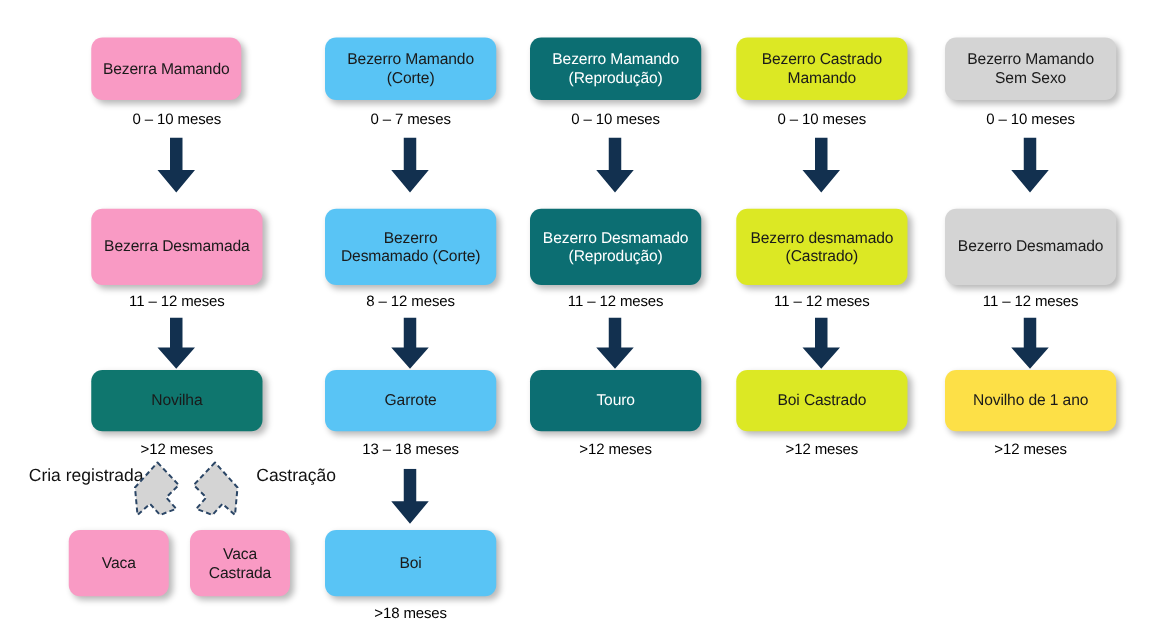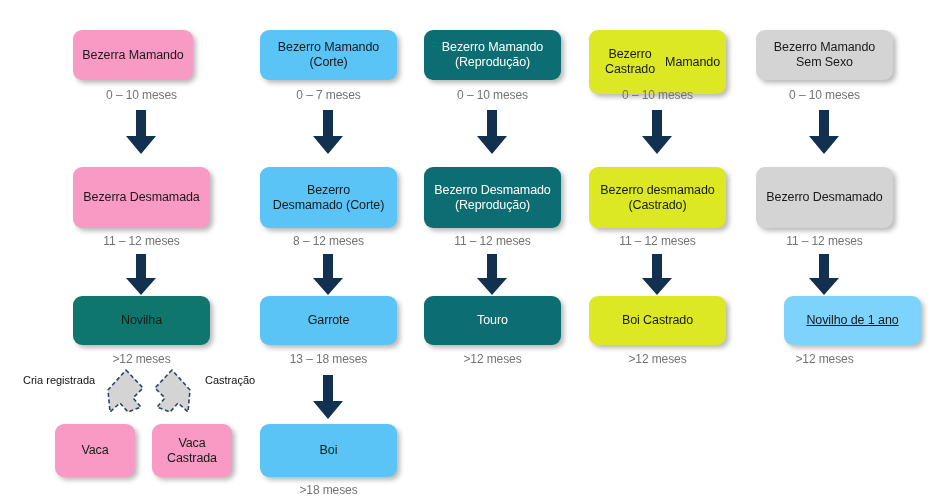--- a/index.html
+++ b/index.html
@@ -26,29 +26,29 @@
     color:#1a1a1a;
   }
   .node span{display:block;}
   .node.dark{color:#ffffff;}
 
   .caption{
     position:absolute;
     text-align:center;
     font-size:12px;
     line-height:14px;
-    color:#737373;
+    color:#000000;
     letter-spacing:-0.1px;
     white-space:nowrap;
   }
 
   .arrow{position:absolute;}
   .branch-label{
     position:absolute;
-    font-size:11px;
+    font-size:14px;
     line-height:14px;
     color:#111111;
     white-space:nowrap;
   }
 </style>
 </head>
 <body>
 
 <div id="stage">
 
@@ -147,21 +147,21 @@
 
   <svg class="arrow" style="left:476px;top:254px;" width="32" height="42" viewBox="0 0 32 42">
     <polygon points="11,0 21,0 21,24 31,24 16,41 1,24 11,24" fill="#12304F"></polygon>
   </svg>
 
   <div class="node dark" style="left:424px;top:296px;width:137px;height:49px;background:#0C6E72;">
     <span>Touro</span>
   </div>
   <div class="caption" style="left:424px;top:352px;width:137px;">&gt;12 meses</div>
 
-  <div class="node" style="left:589px;top:30px;width:137px;height:64px;background:#DCE824;flex-direction:row;">
+  <div class="node" style="left:589px;top:30px;width:137px;height:50px;background:#DCE824;flex-direction:column;">
     <span>Bezerro Castrado</span>
     <span>Mamando</span>
   </div>
   <div class="caption" style="left:589px;top:88px;width:137px;">0 – 10 meses</div>
 
   <svg class="arrow" style="left:641px;top:110px;" width="32" height="45" viewBox="0 0 32 45">
     <polygon points="11,0 21,0 21,26 31,26 16,44 1,26 11,26" fill="#12304F"></polygon>
   </svg>
 
   <div class="node" style="left:589px;top:167px;width:137px;height:61px;background:#DCE824;flex-direction:column;">
@@ -191,18 +191,18 @@
 
   <div class="node" style="left:756px;top:167px;width:137px;height:61px;background:#D4D4D4;">
     <span>Bezerro Desmamado</span>
   </div>
   <div class="caption" style="left:756px;top:234px;width:137px;">11 – 12 meses</div>
 
   <svg class="arrow" style="left:808px;top:254px;" width="32" height="42" viewBox="0 0 32 42">
     <polygon points="11,0 21,0 21,24 31,24 16,41 1,24 11,24" fill="#12304F"></polygon>
   </svg>
 
-  <div class="node" style="left:784px;top:296px;width:137px;height:49px;background:#7dd3fc;text-decoration:underline;">
+  <div class="node" style="left:756px;top:296px;width:137px;height:49px;background:#fde047;">
     <span>Novilho de 1 ano</span>
   </div>
   <div class="caption" style="left:756px;top:352px;width:137px;">&gt;12 meses</div>
 
 </div>
 
 </body></html>

